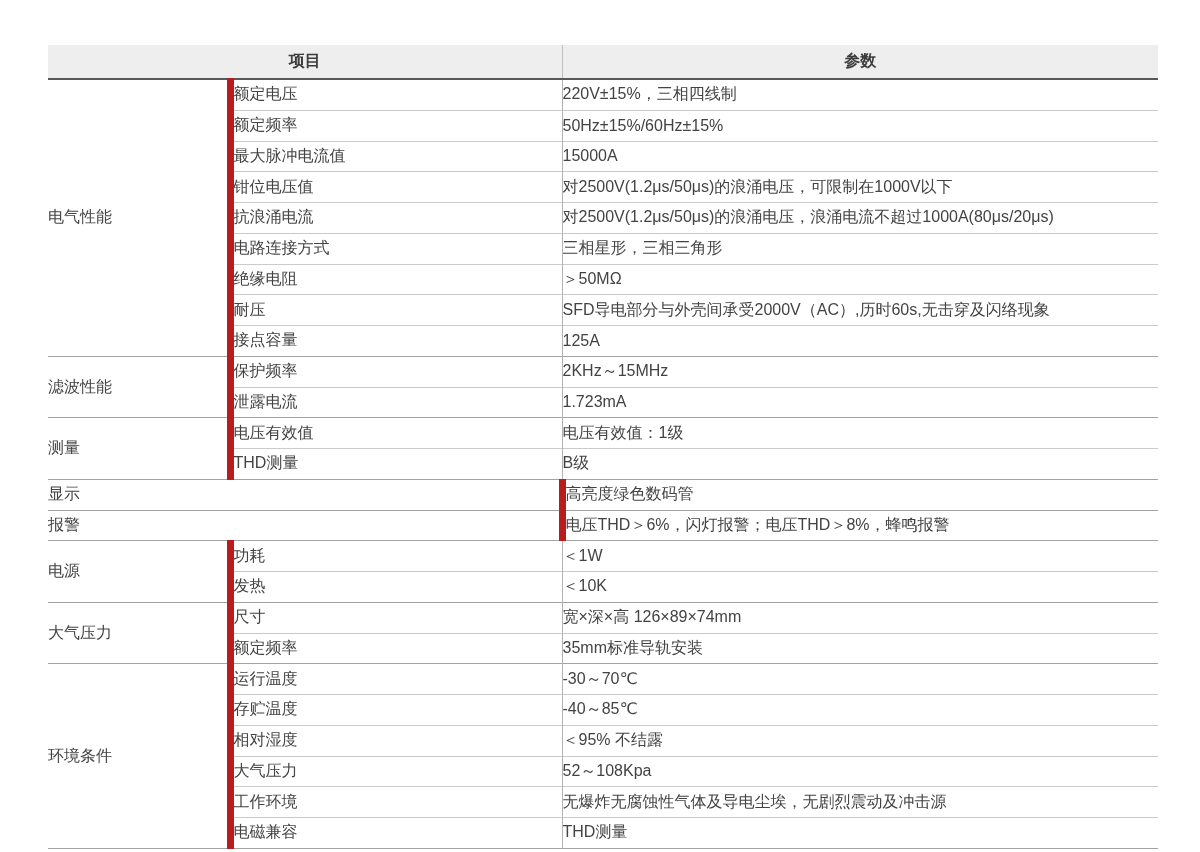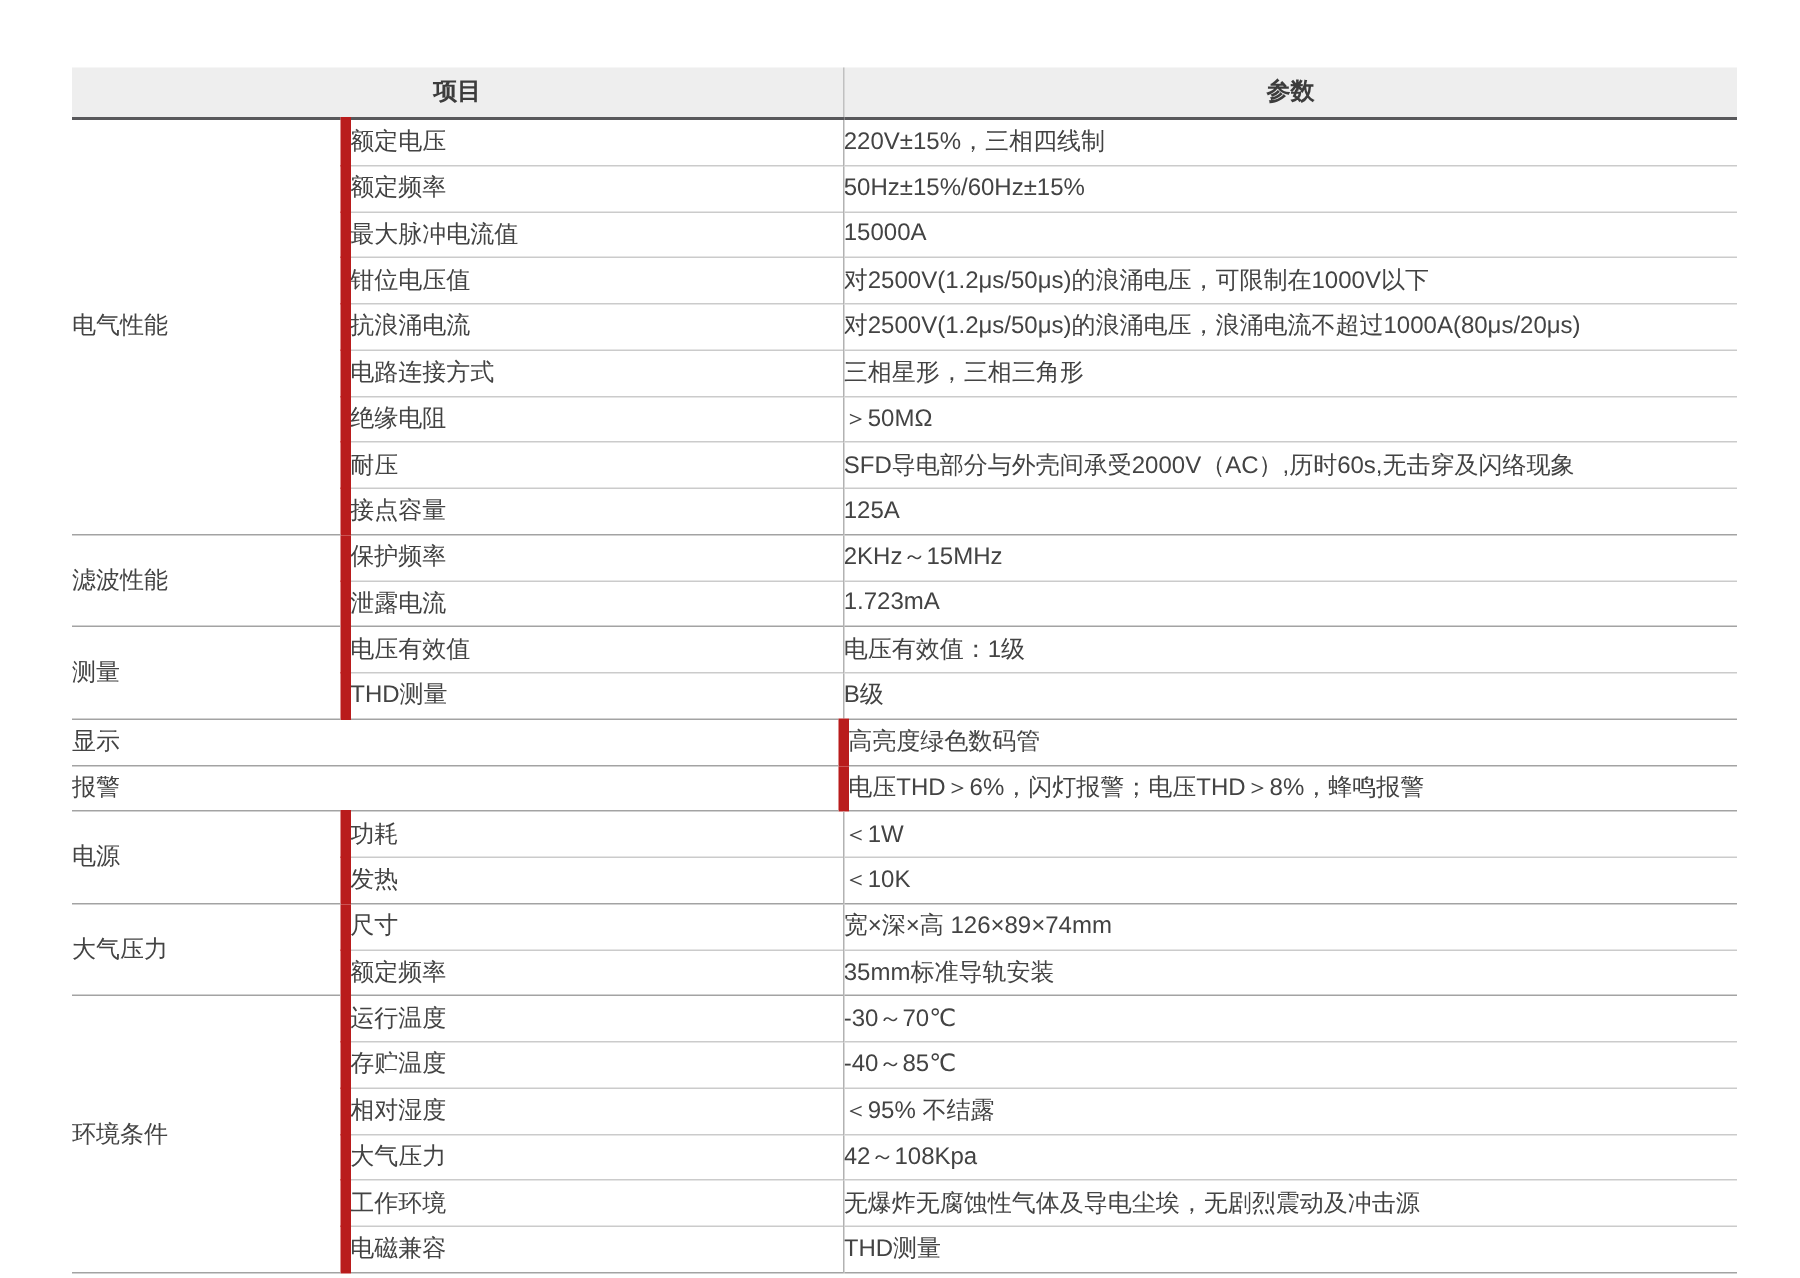--- a/index.html
+++ b/index.html
@@ -200,21 +200,21 @@
       <tr class="inner">
         <td class="item">存贮温度</td>
         <td class="param">-40～85℃</td>
       </tr>
       <tr class="inner">
         <td class="item">相对湿度</td>
         <td class="param">＜95% 不结露</td>
       </tr>
       <tr class="inner">
         <td class="item">大气压力</td>
-        <td class="param">42～108Kpa</td>
+        <td class="param">52～108Kpa</td>
       </tr>
       <tr class="inner">
         <td class="item">工作环境</td>
         <td class="param">无爆炸无腐蚀性气体及导电尘埃，无剧烈震动及冲击源</td>
       </tr>
       <tr class="inner">
         <td class="item">电磁兼容</td>
         <td class="param">THD测量</td>
       </tr>
     </tbody>

